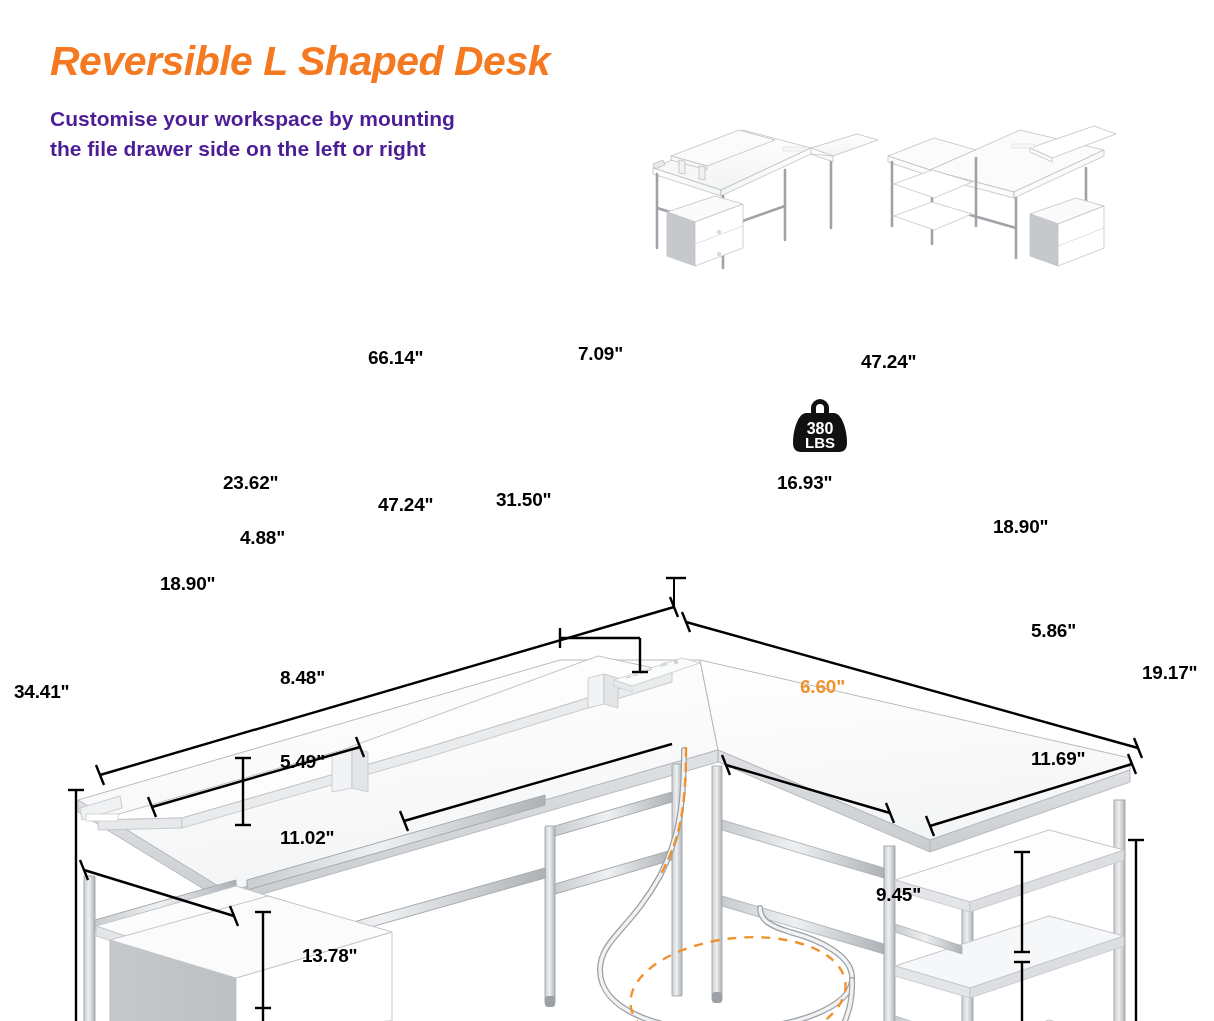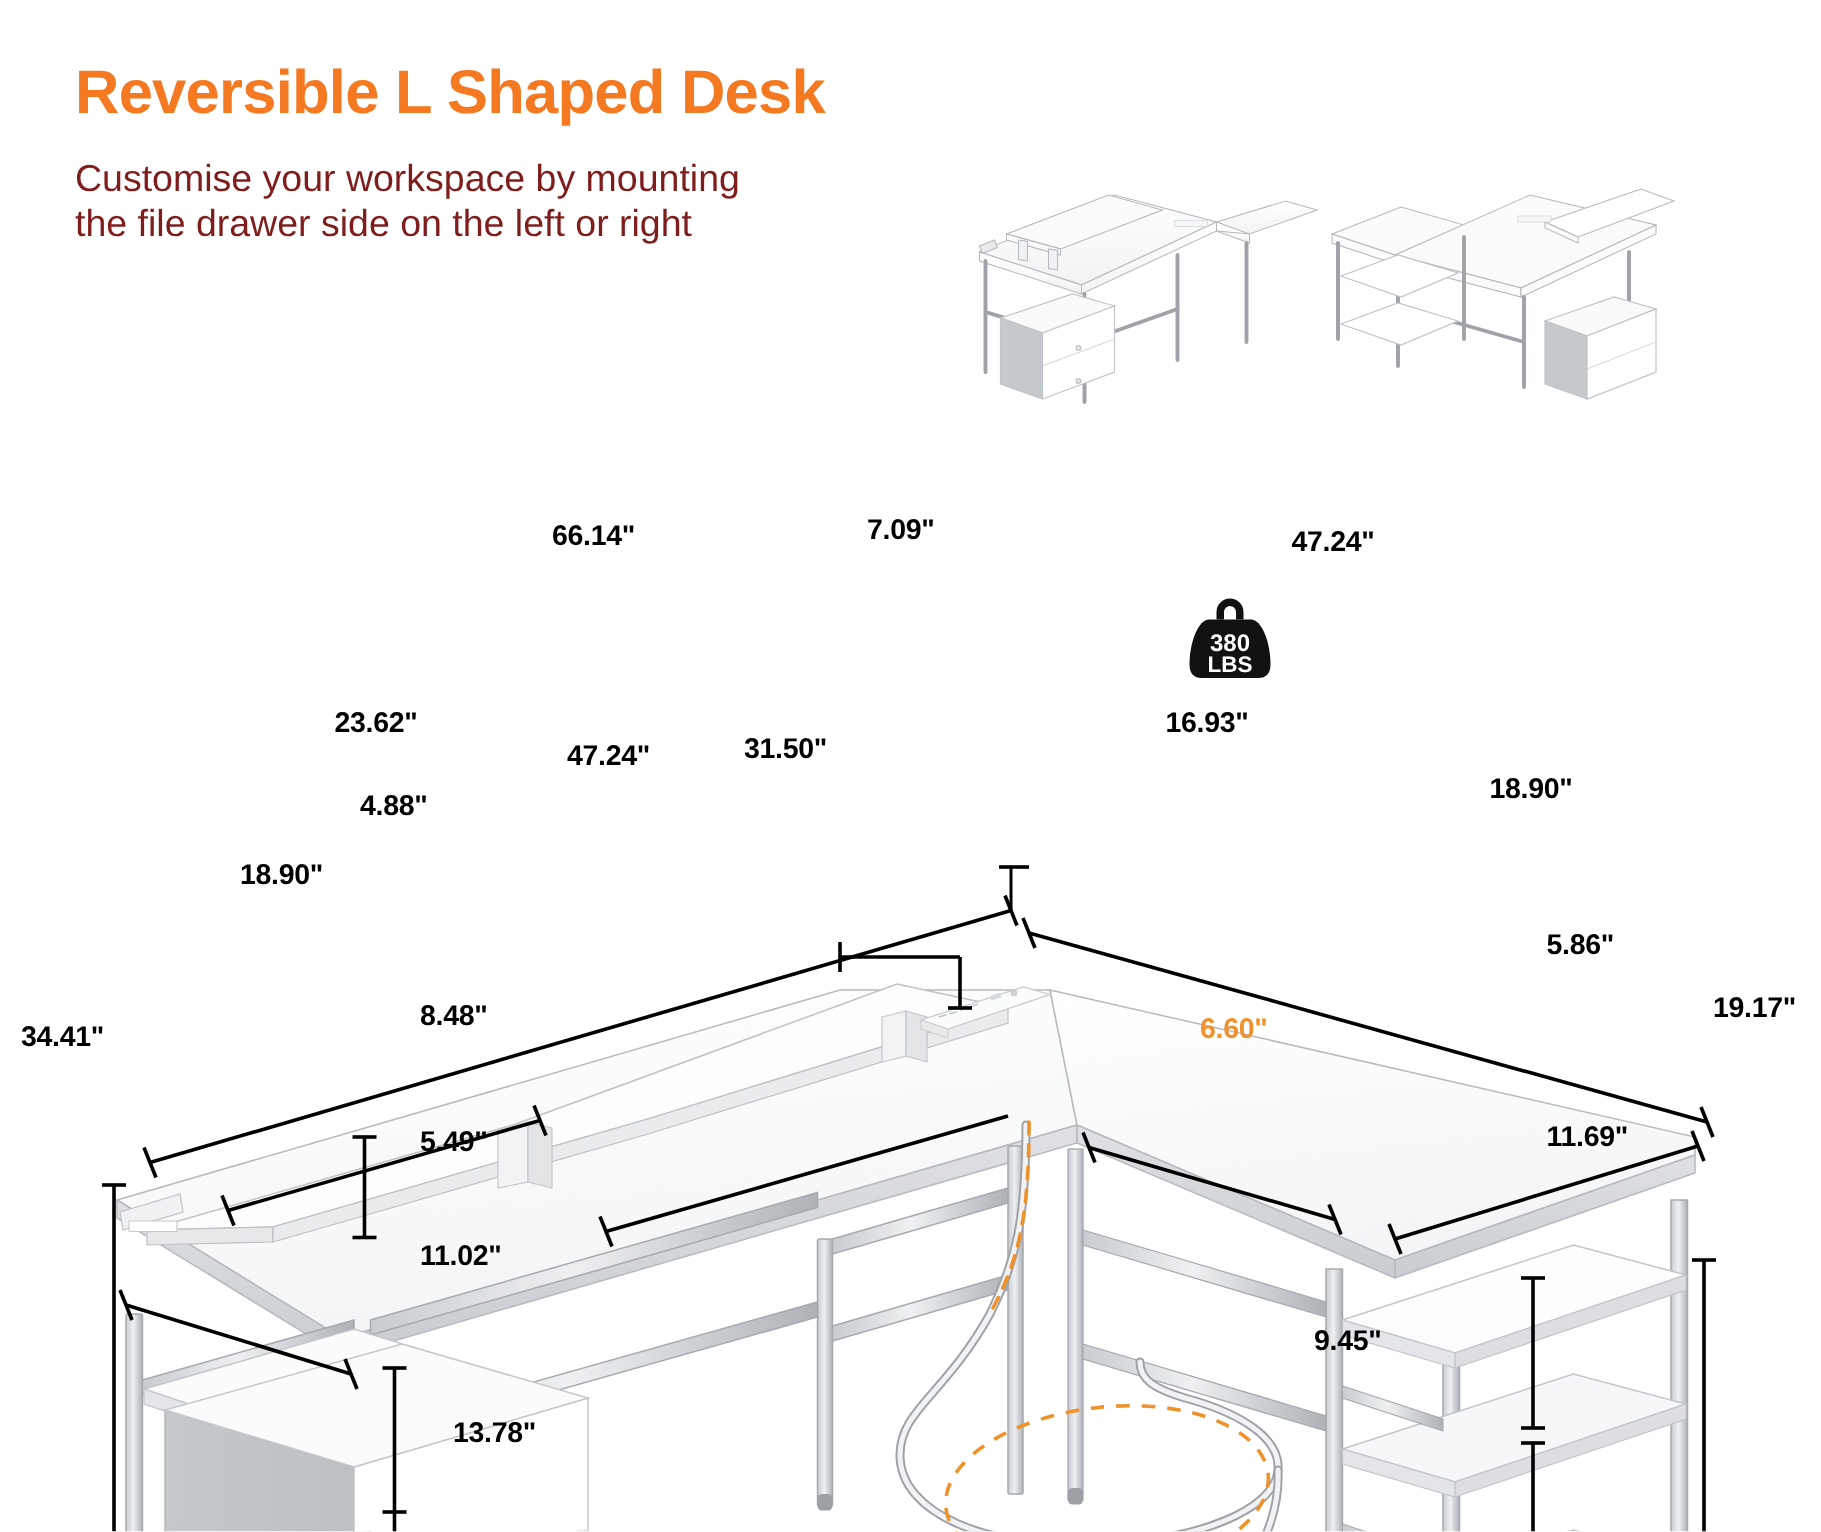--- a/index.html
+++ b/index.html
@@ -23,30 +23,31 @@
   
   .hdr-title {
     position: absolute;
     left: 50px;
     top: 38px;
     font-size: 41px;
     font-weight: bold;
     color: #F47920;
     letter-spacing: -0.5px;
     white-space: nowrap;
+    font-style: italic;
   }
   .hdr-sub {
     position: absolute;
     left: 50px;
     top: 104px;
-    font-size: 25px;
-    color: #7f1d1d;
+    font-size: 21px;
+    color: #4c1d95;
     line-height: 30px;
     white-space: pre-line;
-    font-weight: normal;
+    font-weight: bold;
   }
 
   
   .thumbs {
     position: absolute;
     left: 635px;
     top: 108px;
     width: 490px;
     height: 175px;
   }

